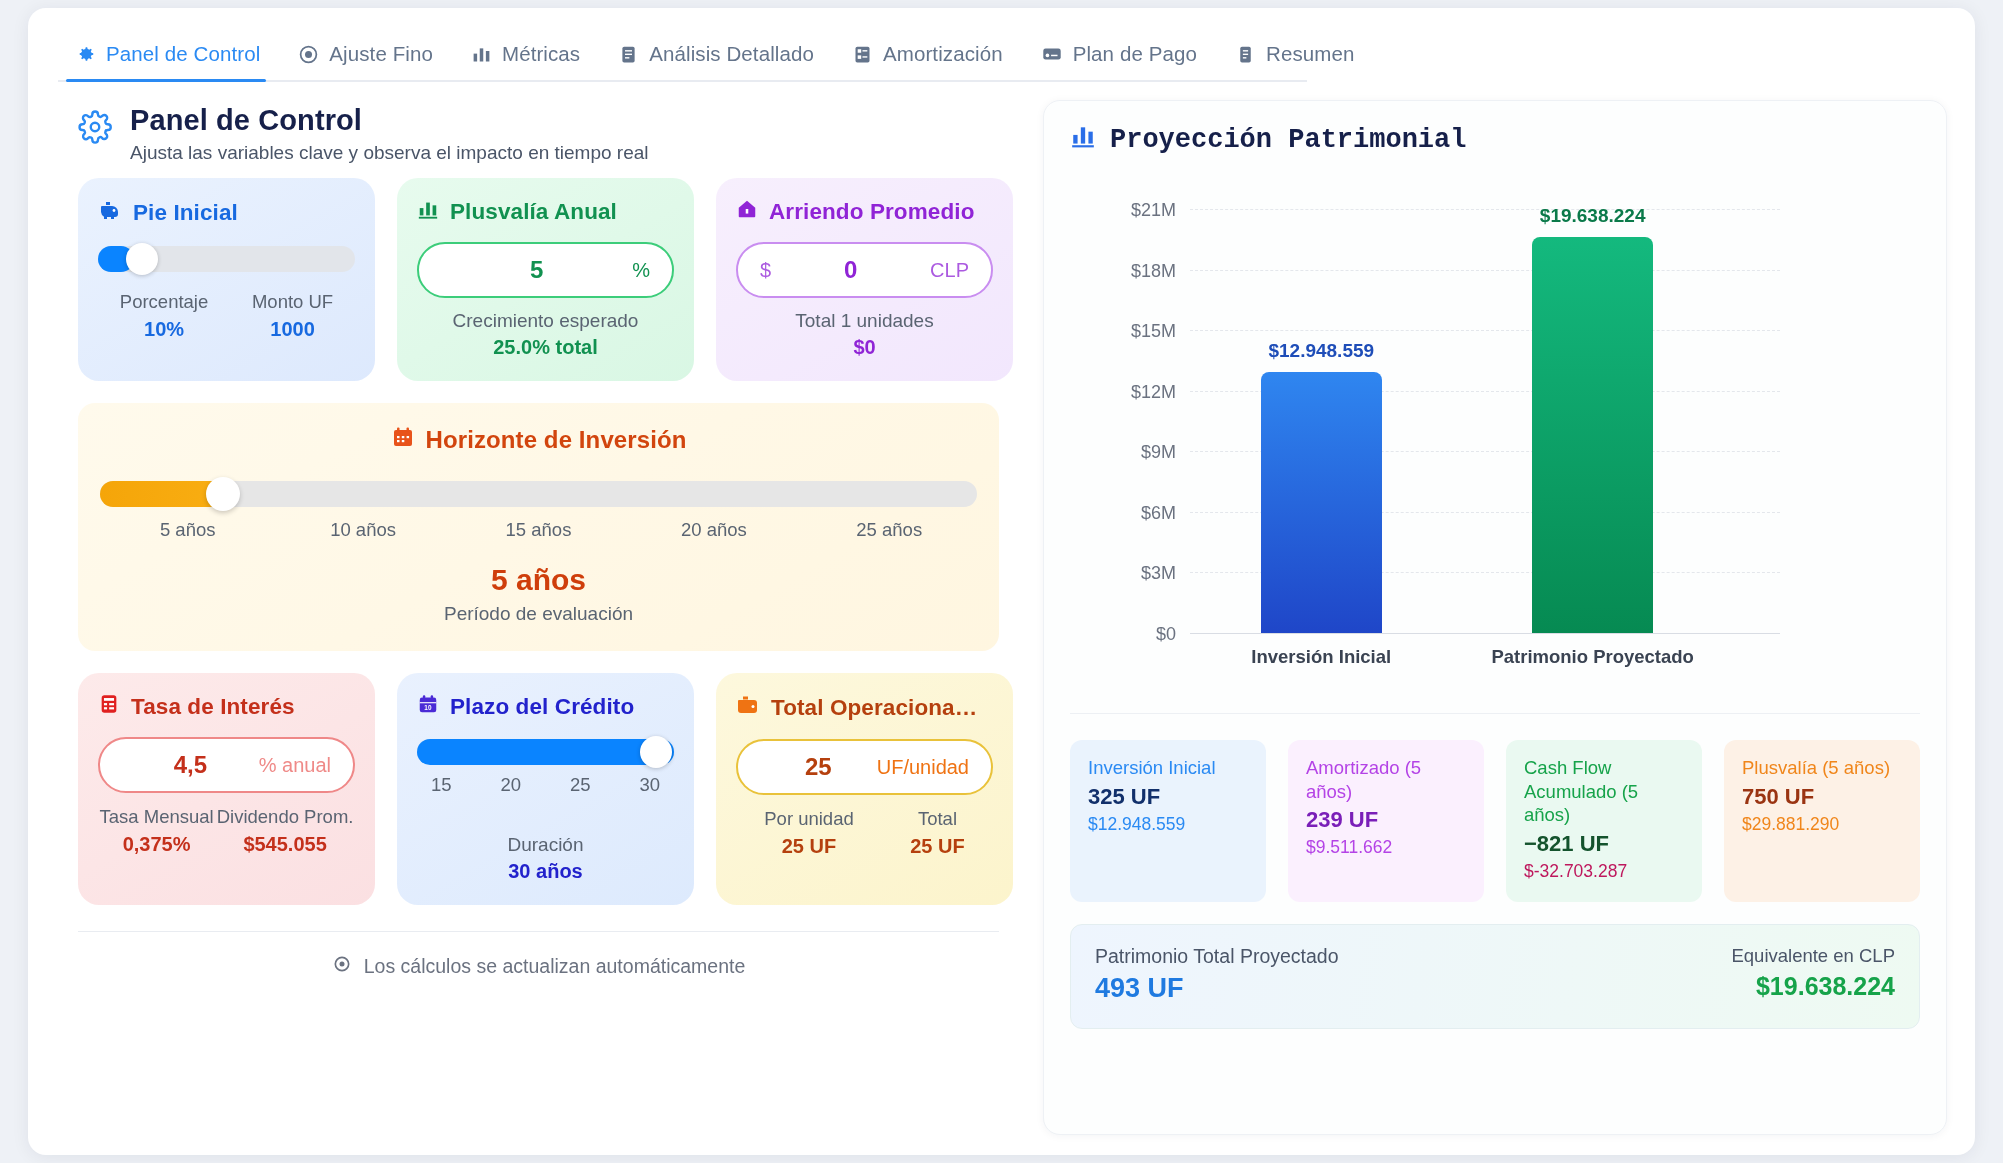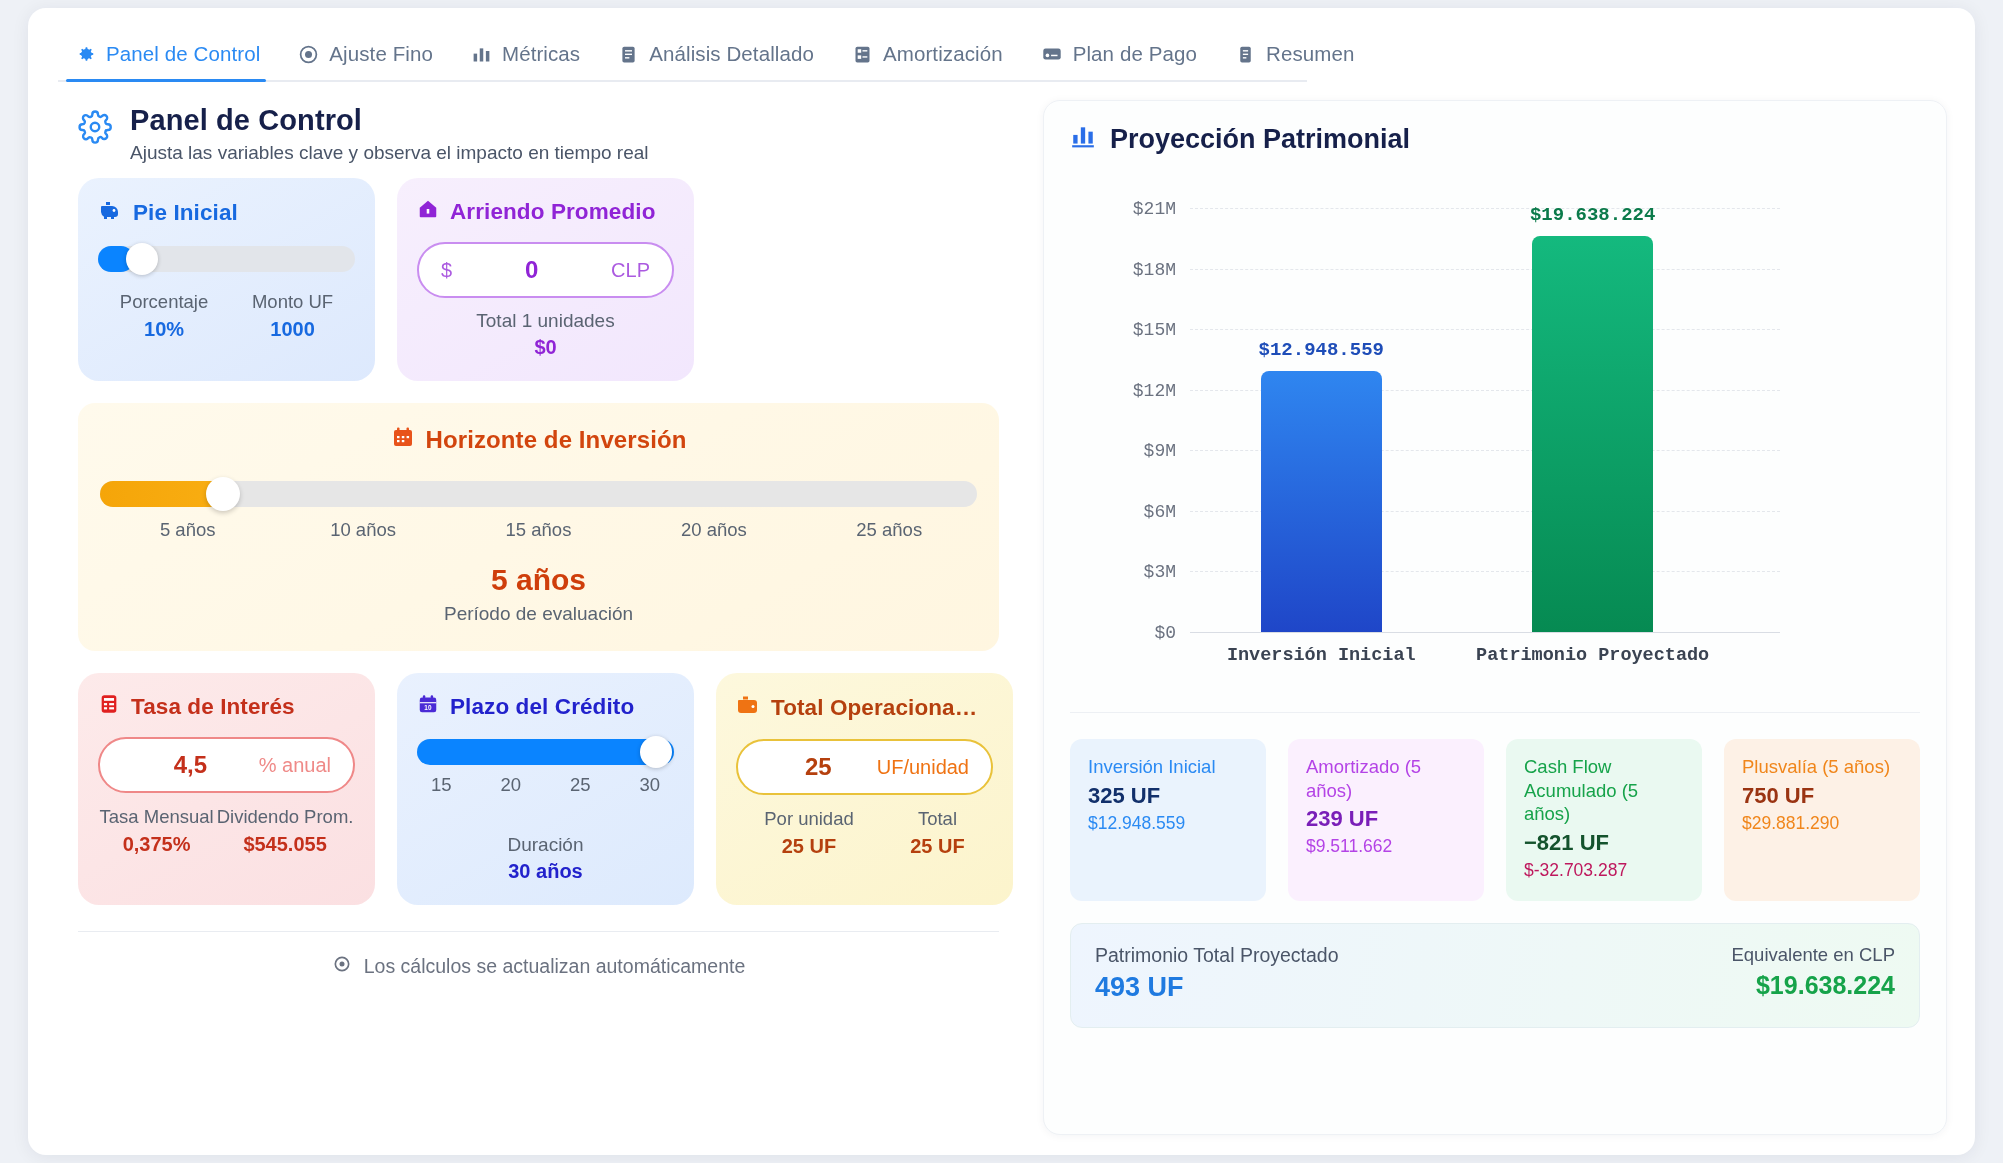--- a/index.html
+++ b/index.html
@@ -111,30 +111,30 @@
   .footnote { display:flex; align-items:center; justify-content:center; gap:12px;
               font-size:19.5px; color:#6b7280; padding: 22px 0 10px;}
 
   
   .rpanel {
     background:#fdfefe; border:1px solid #eef1f5; border-radius: 17px;
     margin-top: 10px; padding: 22px 26px 26px 26px;
     box-shadow: 0 1px 9px rgba(20,30,60,.05);
     height: 1035px;
   }
-  .rhead { display:flex; align-items:center; justify-content:space-between; }
+  .rhead { display:flex; align-items:center; justify-content:space-between;font-family:Liberation Mono, monospace; }
   .rtitle { display:flex; align-items:center; gap:14px; font-size:27px; font-weight:700; color:#16204a;}
   .select {
     width: 332px; height: 40px; border:1px solid #d8dde5; border-radius:8px; background:#fff;
     display:flex; align-items:center; justify-content:space-between; padding: 0 14px;
     font-size: 19px; color:#2d3748; cursor:pointer;
   }
 
   
-  .chart { position:relative; height: 480px; margin: 42px 0 0 0; font-family: Liberation Mono, monospace; }
+  .chart { position:relative; height: 480px; margin: 42px 0 0 0; }
   .plot  { position:absolute; left: 120px; right: 140px; top: 10px; bottom: 46px; }
   .gl { position:absolute; left:0; right:0; height:0; border-top:1px dashed #e4e7ec; }
   .gl.zero { border-top:1px solid #d9dde4; }
   .ylab { position:absolute; right: calc(100% + 14px); transform: translateY(-50%);
           font-size:18px; color:#6b7280; white-space:nowrap;}
   .bar { position:absolute; bottom:0; border-radius:8px 8px 0 0; }
   .bar .dlabel { position:absolute; bottom: calc(100% + 10px); left:50%; transform:translateX(-50%);
                  font-size:19px; font-weight:700; white-space:nowrap;}
   .xlab { position:absolute; top: calc(100% + 13px); left:50%; transform:translateX(-50%);
           font-size:18.5px; font-weight:700; color:#3a4352; white-space:nowrap;}
@@ -278,20 +278,41 @@
               <div class="lbl">Porcentaje</div>
               <div class="val t-blue">10%</div>
             </div>
             <div>
               <div class="lbl">Monto UF</div>
               <div class="val t-blue">1000</div>
             </div>
           </div>
         </div>
 
+        <div class="card c-green">
+          <div class="card-title t-green">
+            <span>
+              <svg width="22" height="22" viewBox="0 0 24 24" fill="#119150">
+                  <rect x="3" y="11" width="4" height="8"></rect>
+                  <rect x="10" y="5" width="4" height="14"></rect>
+                  <rect x="17" y="8" width="4" height="11"></rect>
+                  <rect x="2" y="20.5" width="20" height="2"></rect>
+                </svg>
+            </span>
+            <span class="tt">Plusvalía Anual</span>
+          </div>
+          <div class="inputbox" style="border:2px solid #3ccd7a;">
+            <span class="num t-green">5</span>
+            <span class="unit t-green">%</span>
+          </div>
+          <div class="centered">
+            <div class="sub-l">Crecimiento esperado</div>
+            <div class="sub-v t-green">25.0% total</div>
+          </div>
+        </div>
 
         <div class="card c-purple">
           <div class="card-title t-purple">
             <span>
               <svg width="22" height="22" viewBox="0 0 24 24" fill="#9024d6">
                   <path d="M12 3L3 10.5V20a1 1 0 001 1h16a1 1 0 001-1v-9.5z"></path>
                   <rect x="10.6" y="12" width="2.8" height="5" fill="#fff"></rect>
                 </svg>
             </span>
             <span class="tt">Arriendo Promedio</span>

